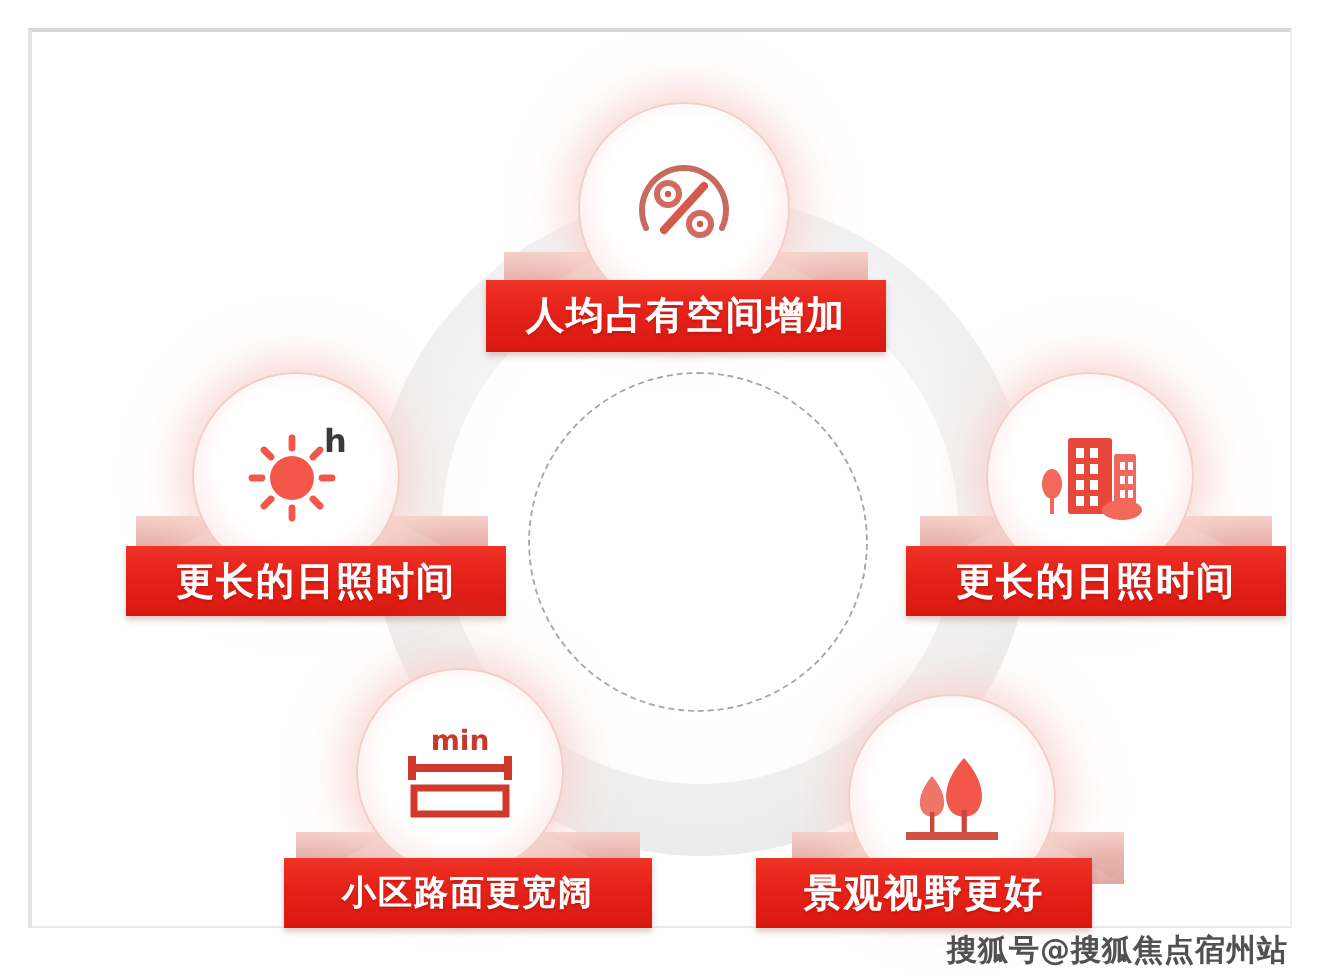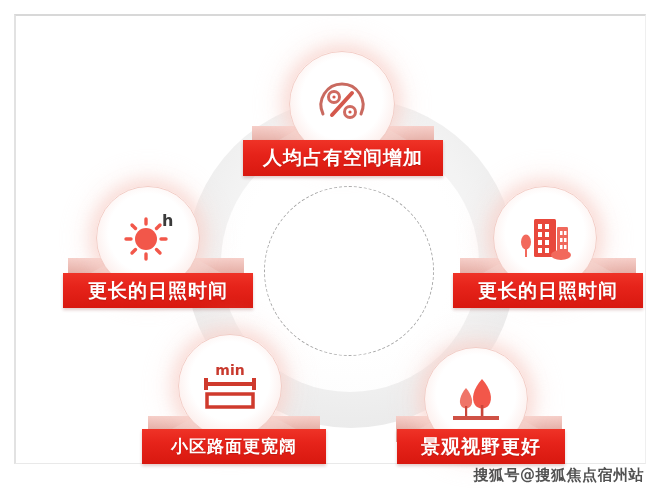--- a/index.html
+++ b/index.html
@@ -148,21 +148,21 @@
   #node-right .label    { left: 437px; top: 257px; width: 190px; height: 35px; font-size: 19px; }
 
   
   #node-bl .bubble   { left: 162px; top: 318px; width: 104px; height: 104px; }
   #node-bl .pedestal { left: 132px; top: 400px; width: 172px; height: 26px; }
   #node-bl .label    { left: 126px; top: 413px; width: 184px; height: 35px; font-size: 17px; }
 
   
   #node-br .bubble   { left: 408px; top: 331px; width: 104px; height: 104px; }
   #node-br .pedestal { left: 380px; top: 400px; width: 166px; height: 26px; }
-  #node-br .label    { left: 381px; top: 413px; width: 168px; height: 35px; font-size: 19px; }
+  #node-br .label    { left: 362px; top: 413px; width: 168px; height: 35px; font-size: 19px; }
 
   
   #watermark {
     position: absolute;
     right: 16px;
     bottom: 4px;
     font-size: 15px;
     font-weight: bold;
     color: #2b2b2b;
     font-family: "DejaVu Sans", "Liberation Sans", sans-serif;

